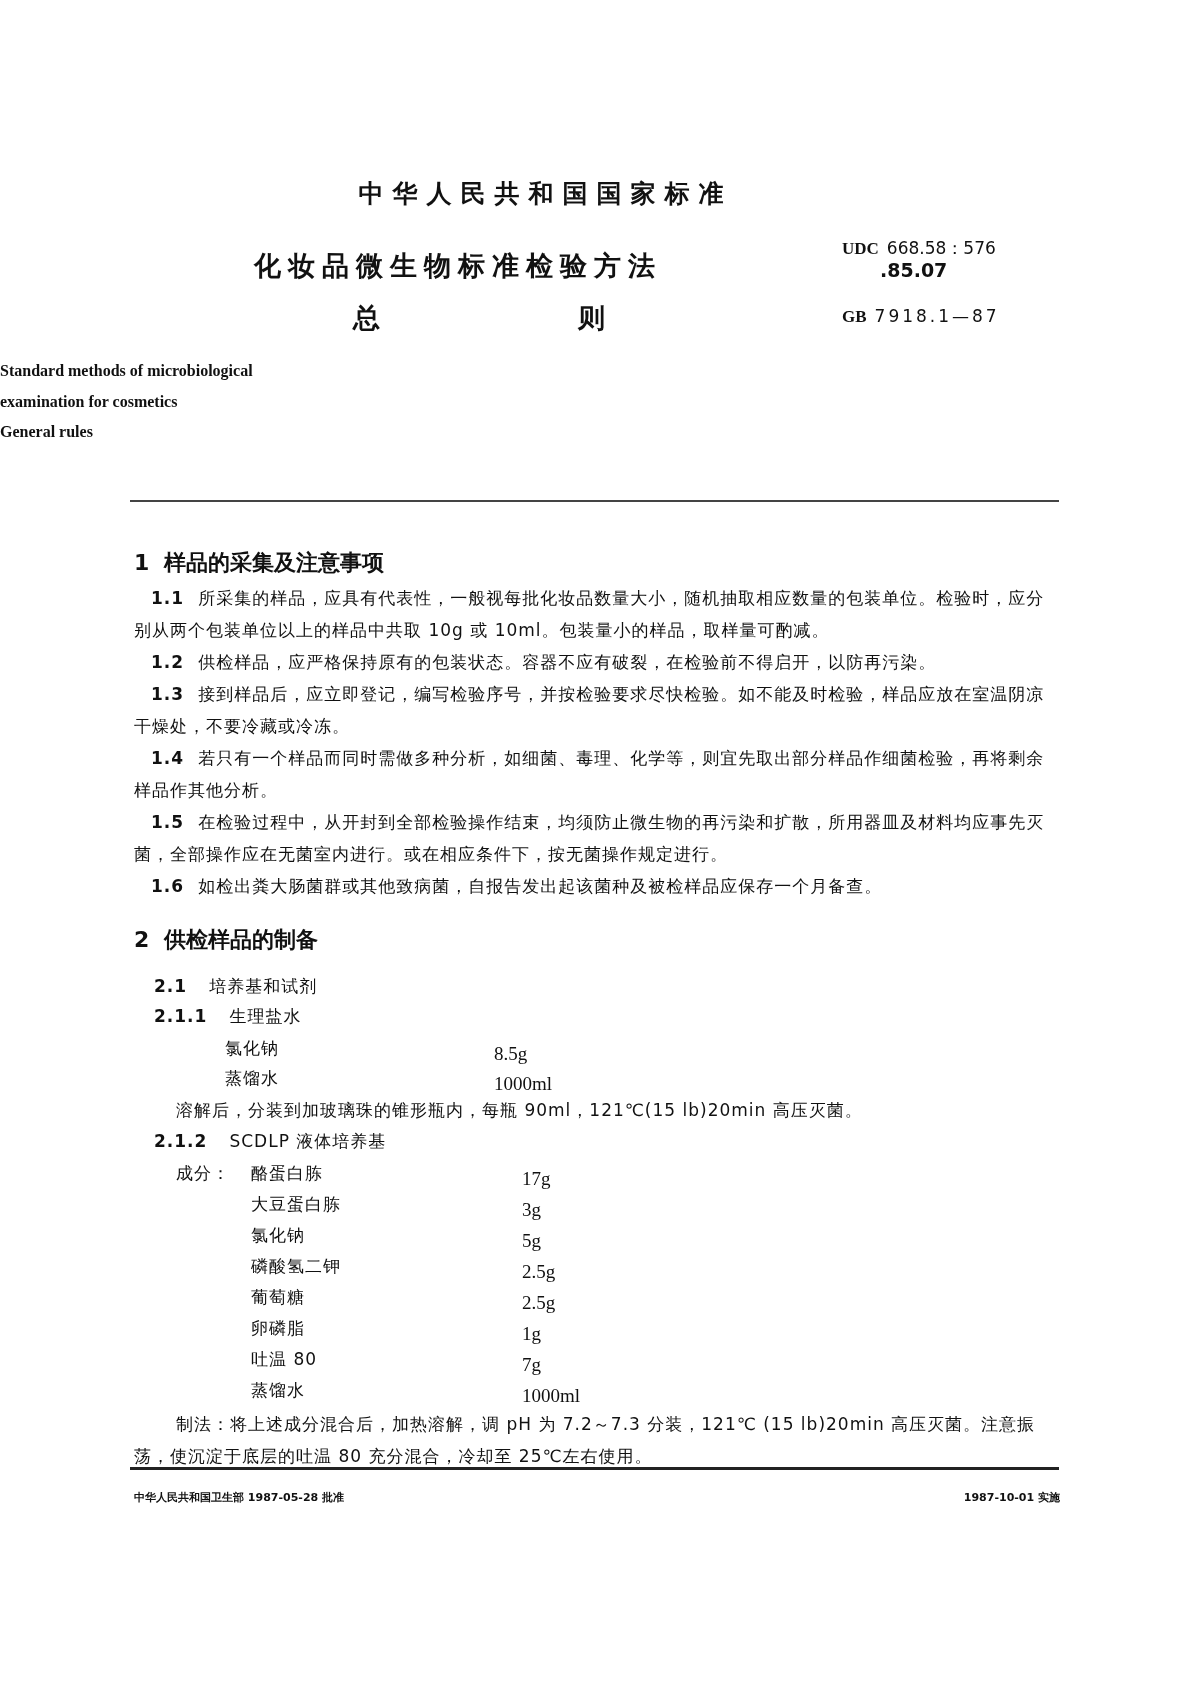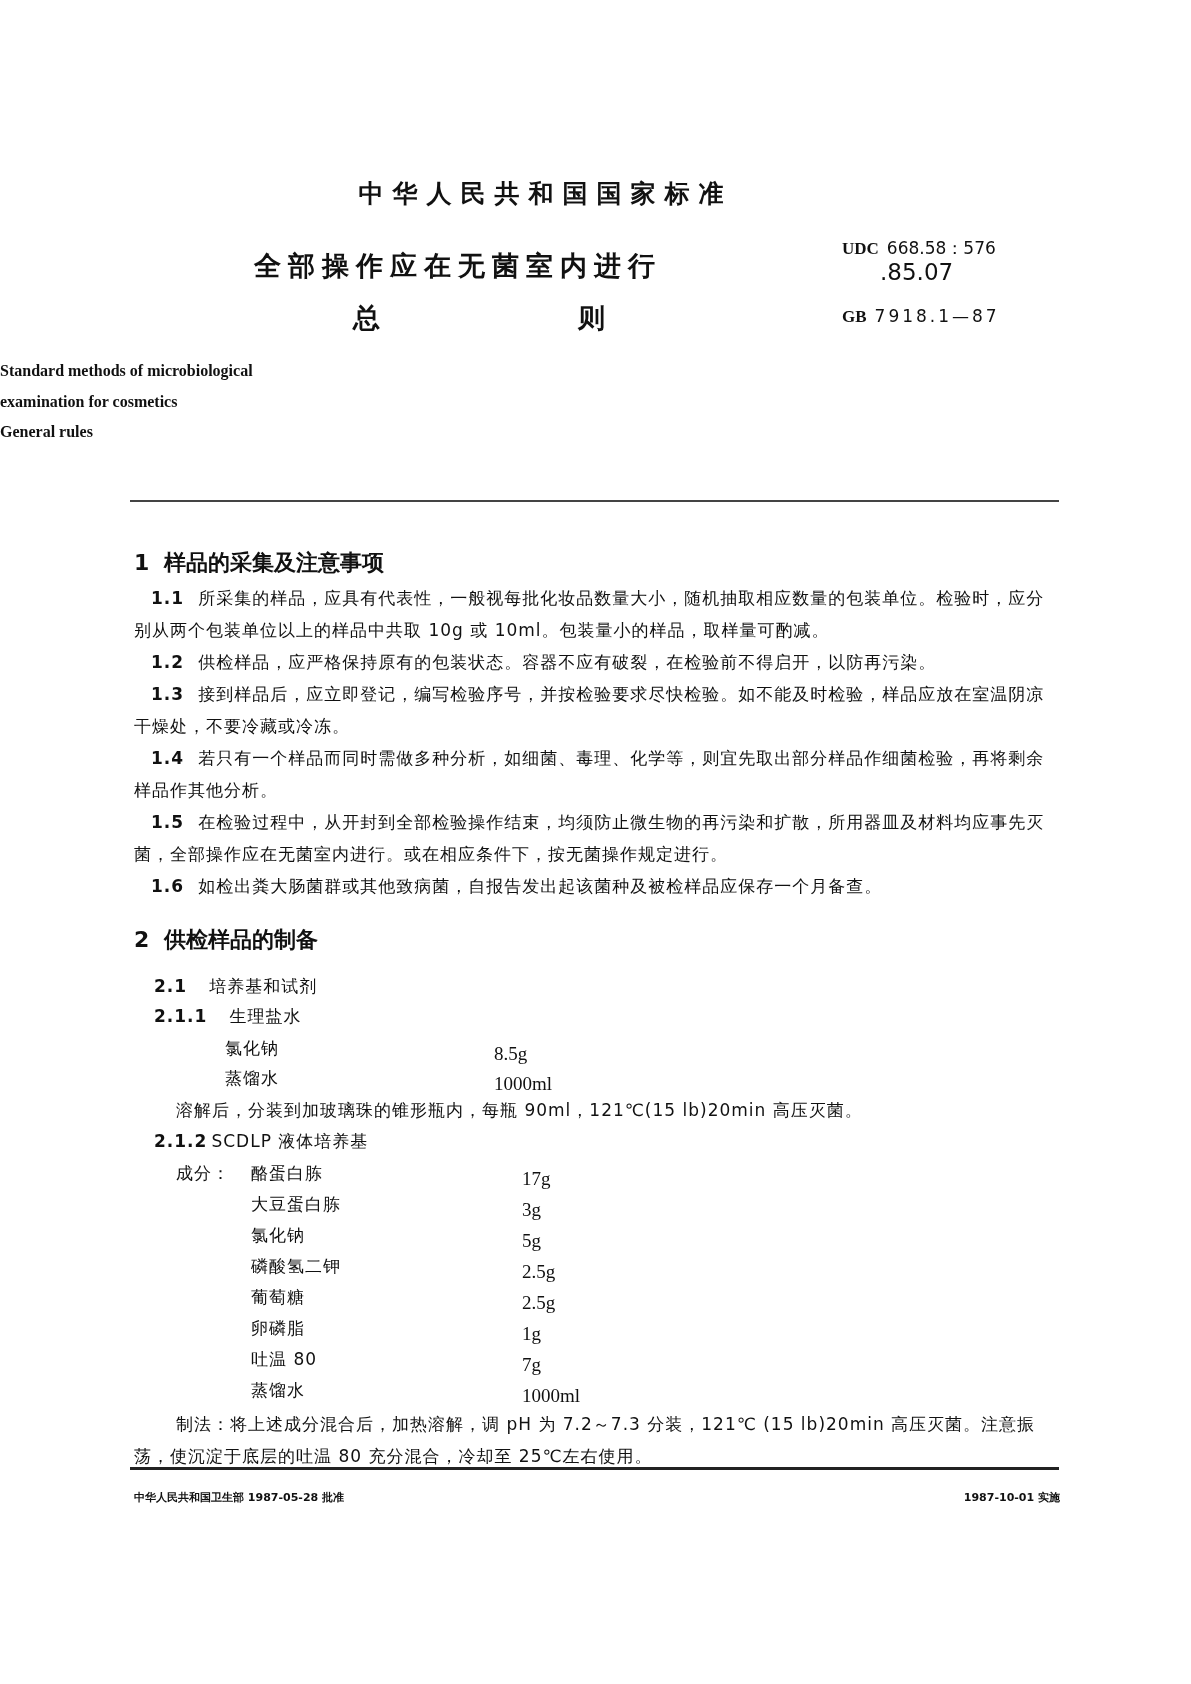--- a/index.html
+++ b/index.html
@@ -7,39 +7,39 @@
       width: 1191px; height: 1684px; position: relative; overflow: hidden;
       font-family: "DejaVu Sans", sans-serif; color: #111;
     }
     .abs { position: absolute; white-space: nowrap; }
     .national { left: 0; width: 1191px; top: 177px; text-align: center; font-size: 25px; font-weight: bold; letter-spacing: 9px; padding-left: 0; }
     .national span { position: relative; left: -50px; margin-top: 36px; }
     .title-main { left: 254px; top: 248px; font-size: 27px; font-weight: bold; letter-spacing: 7px; }
     .title-sub-a { left: 353px; top: 300px; font-size: 27px; font-weight: bold; }
     .title-sub-b { left: 578px; top: 300px; font-size: 27px; font-weight: bold; }
     .udc { left: 842px; top: 237px; font-size: 17px; }
-    .udc2 { left: 880px; top: 259px; font-size: 23px; }
+    .udc2 { left: 880px; top: 259px; font-size: 19px; font-weight: bold; }
     .gb { left: 842px; top: 306px; font-size: 17px; letter-spacing: 3px; }
     .label-b { font-family: "Liberation Serif", serif; font-weight: bold; letter-spacing: 0; margin-right: 8px; }
     .en { left: 0; width: 940px; font-family: "Liberation Serif", serif; font-weight: bold; font-size: 16px; }
     .hr-top { left: 130px; top: 500px; width: 929px; height: 2px; background: #444; }
     .sec { left: 134px; font-size: 22px; font-weight: bold; }
     .sec .num { display: inline-block; width: 30px; }
     .para { left: 134px; width: 925px; font-size: 17px; line-height: 32px; white-space: normal; letter-spacing: 1px; }
     .para .num { font-weight: bold; margin-left: 17px; margin-right: 14px; }
     .line { font-size: 17px; letter-spacing: 1px; }
     .val { font-family: "Liberation Serif", serif; font-size: 19px; margin-top: 6px; }
     .hr-bot { left: 130px; top: 1467px; width: 929px; height: 3px; background: #222; }
     .foot { top: 1490px; font-size: 11px; font-weight: bold; }
   </style>
 </head>
 <body>
 
 <div class="abs national"><span>中华人民共和国国家标准</span></div>
-<div class="abs title-main">全部操作应在无菌室内进行</div>
+<div class="abs title-main">化妆品微生物标准检验方法</div>
 <div class="abs title-sub-a">总</div>
 <div class="abs title-sub-b">则</div>
 
 <div class="abs udc"><span class="label-b">UDC</span><span>668.58：576</span></div>
 <div class="abs udc2">.85.07</div>
 <div class="abs gb"><span class="label-b">GB</span><span>7918.1—87</span></div>
 
 <div class="abs en" style="top:362px">Standard methods of microbiological</div>
 <div class="abs en" style="top:393px">examination for cosmetics</div>
 <div class="abs en" style="top:423px">General rules</div>
@@ -64,21 +64,21 @@
 <div class="abs line" style="left:154px; top:975px"><b style="margin-right:22px">2.1</b><span>培养基和试剂</span></div>
 <div class="abs line" style="left:154px; top:1005px"><b style="margin-right:22px">2.1.1</b><span>生理盐水</span></div>
 
 <div class="abs line" style="left:225px; top:1037px">氯化钠</div>
 <div class="abs val" style="left:494px; top:1037px">8.5g</div>
 <div class="abs line" style="left:225px; top:1067px">蒸馏水</div>
 <div class="abs val" style="left:494px; top:1067px">1000ml</div>
 
 <div class="abs line" style="left:176px; top:1099px">溶解后，分装到加玻璃珠的锥形瓶内，每瓶 90ml，121℃(15 lb)20min 高压灭菌。</div>
 
-<div class="abs line" style="left:154px; top:1130px"><b style="margin-right:4px">2.1.2</b><span>SCDLP 液体培养基</span></div>
+<div class="abs line" style="left:154px; top:1130px"><b style="margin-right:22px">2.1.2</b><span>SCDLP 液体培养基</span></div>
 
 <div class="abs line" style="left:176px; top:1162px">成分：</div>
 
 <div class="abs line" style="left:251px; top:1162px">酪蛋白胨</div>
 <div class="abs val" style="left:522px; top:1162px">17g</div>
 <div class="abs line" style="left:251px; top:1193px">大豆蛋白胨</div>
 <div class="abs val" style="left:522px; top:1193px">3g</div>
 <div class="abs line" style="left:251px; top:1224px">氯化钠</div>
 <div class="abs val" style="left:522px; top:1224px">5g</div>
 <div class="abs line" style="left:251px; top:1255px">磷酸氢二钾</div>

